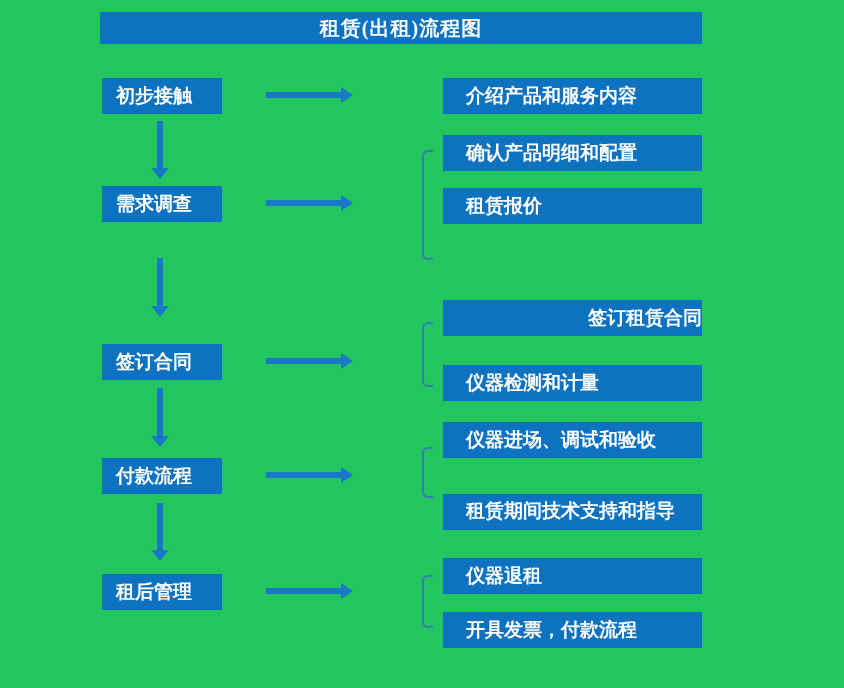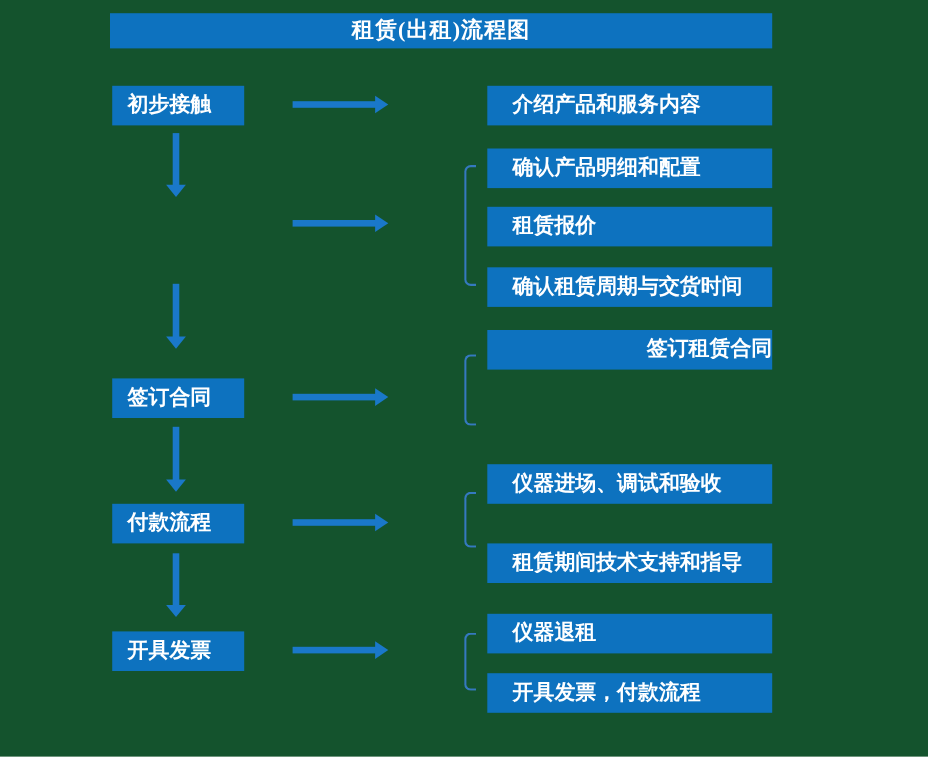--- a/index.html
+++ b/index.html
@@ -3,21 +3,21 @@
 <meta charset="utf-8">
 <style>
   :root{
     --box-blue:#0d72bf;
     --arrow-blue:#1a78c9;
     --bracket-blue:#3579bf;
     --text-white:#ffffff;
   }
   html,body{margin:0;padding:0;background:#ffffff;}
   #canvas{
-    position:relative;width:844px;height:688px;background:#14532d;overflow:hidden;
+    position:relative;width:844px;height:688px;background:#22c55e;overflow:hidden;
     font-family:"Liberation Serif","DejaVu Serif",serif;
   }
   .title-bar{
     position:absolute;left:100px;top:12px;width:602px;height:32px;
     background:var(--box-blue);color:var(--text-white);
     font-size:20px;font-weight:bold;text-align:center;line-height:32px;letter-spacing:1px;
   }
   .step-box{
     position:absolute;left:102px;width:120px;height:36px;
     background:var(--box-blue);color:var(--text-white);
@@ -61,62 +61,63 @@
     <div class="shaft"></div>
     <div class="head"></div>
   </div>
   <div class="detail-box" style="top:78px;">介绍产品和服务内容</div>
 
   <div class="varrow" style="top:121px;height:58px;">
     <div class="shaft"></div>
     <div class="head"></div>
   </div>
 
+  <div class="step-box" style="top:186px;">需求调查</div>
   <div class="harrow" style="top:195px;">
     <div class="shaft"></div>
     <div class="head"></div>
   </div>
   <div class="bracket" style="top:150px;height:110px;"></div>
   <div class="detail-box" style="top:135px;">确认产品明细和配置</div>
   <div class="detail-box" style="top:188px;">租赁报价</div>
-  <div class="detail-box" style="top:243px;">确认租赁周期与交货时间</div>
 
   <div class="varrow" style="top:258px;height:59px;">
     <div class="shaft"></div>
     <div class="head"></div>
   </div>
 
   <div class="step-box" style="top:344px;">签订合同</div>
   <div class="harrow" style="top:353px;">
     <div class="shaft"></div>
     <div class="head"></div>
   </div>
   <div class="bracket" style="top:322px;height:65px;"></div>
   <div class="detail-box" style="top:300px;text-align:right;">签订租赁合同</div>
+  <div class="detail-box" style="top:365px;">仪器检测和计量</div>
 
   <div class="varrow" style="top:388px;height:59px;">
     <div class="shaft"></div>
     <div class="head"></div>
   </div>
 
   <div class="step-box" style="top:458px;">付款流程</div>
   <div class="harrow" style="top:467px;">
     <div class="shaft"></div>
     <div class="head"></div>
   </div>
   <div class="bracket" style="top:447px;height:51px;"></div>
   <div class="detail-box" style="top:422px;">仪器进场、调试和验收</div>
   <div class="detail-box" style="top:494px;font-family:Liberation Mono, monospace;">租赁期间技术支持和指导</div>
 
   <div class="varrow" style="top:503px;height:58px;">
     <div class="shaft"></div>
     <div class="head"></div>
   </div>
 
-  <div class="step-box" style="top:574px;">开具发票</div>
+  <div class="step-box" style="top:574px;">租后管理</div>
   <div class="harrow" style="top:583px;">
     <div class="shaft"></div>
     <div class="head"></div>
   </div>
   <div class="bracket" style="top:575px;height:53px;"></div>
   <div class="detail-box" style="top:558px;">仪器退租</div>
   <div class="detail-box" style="top:612px;">开具发票，付款流程</div>
 
 </div>
 

